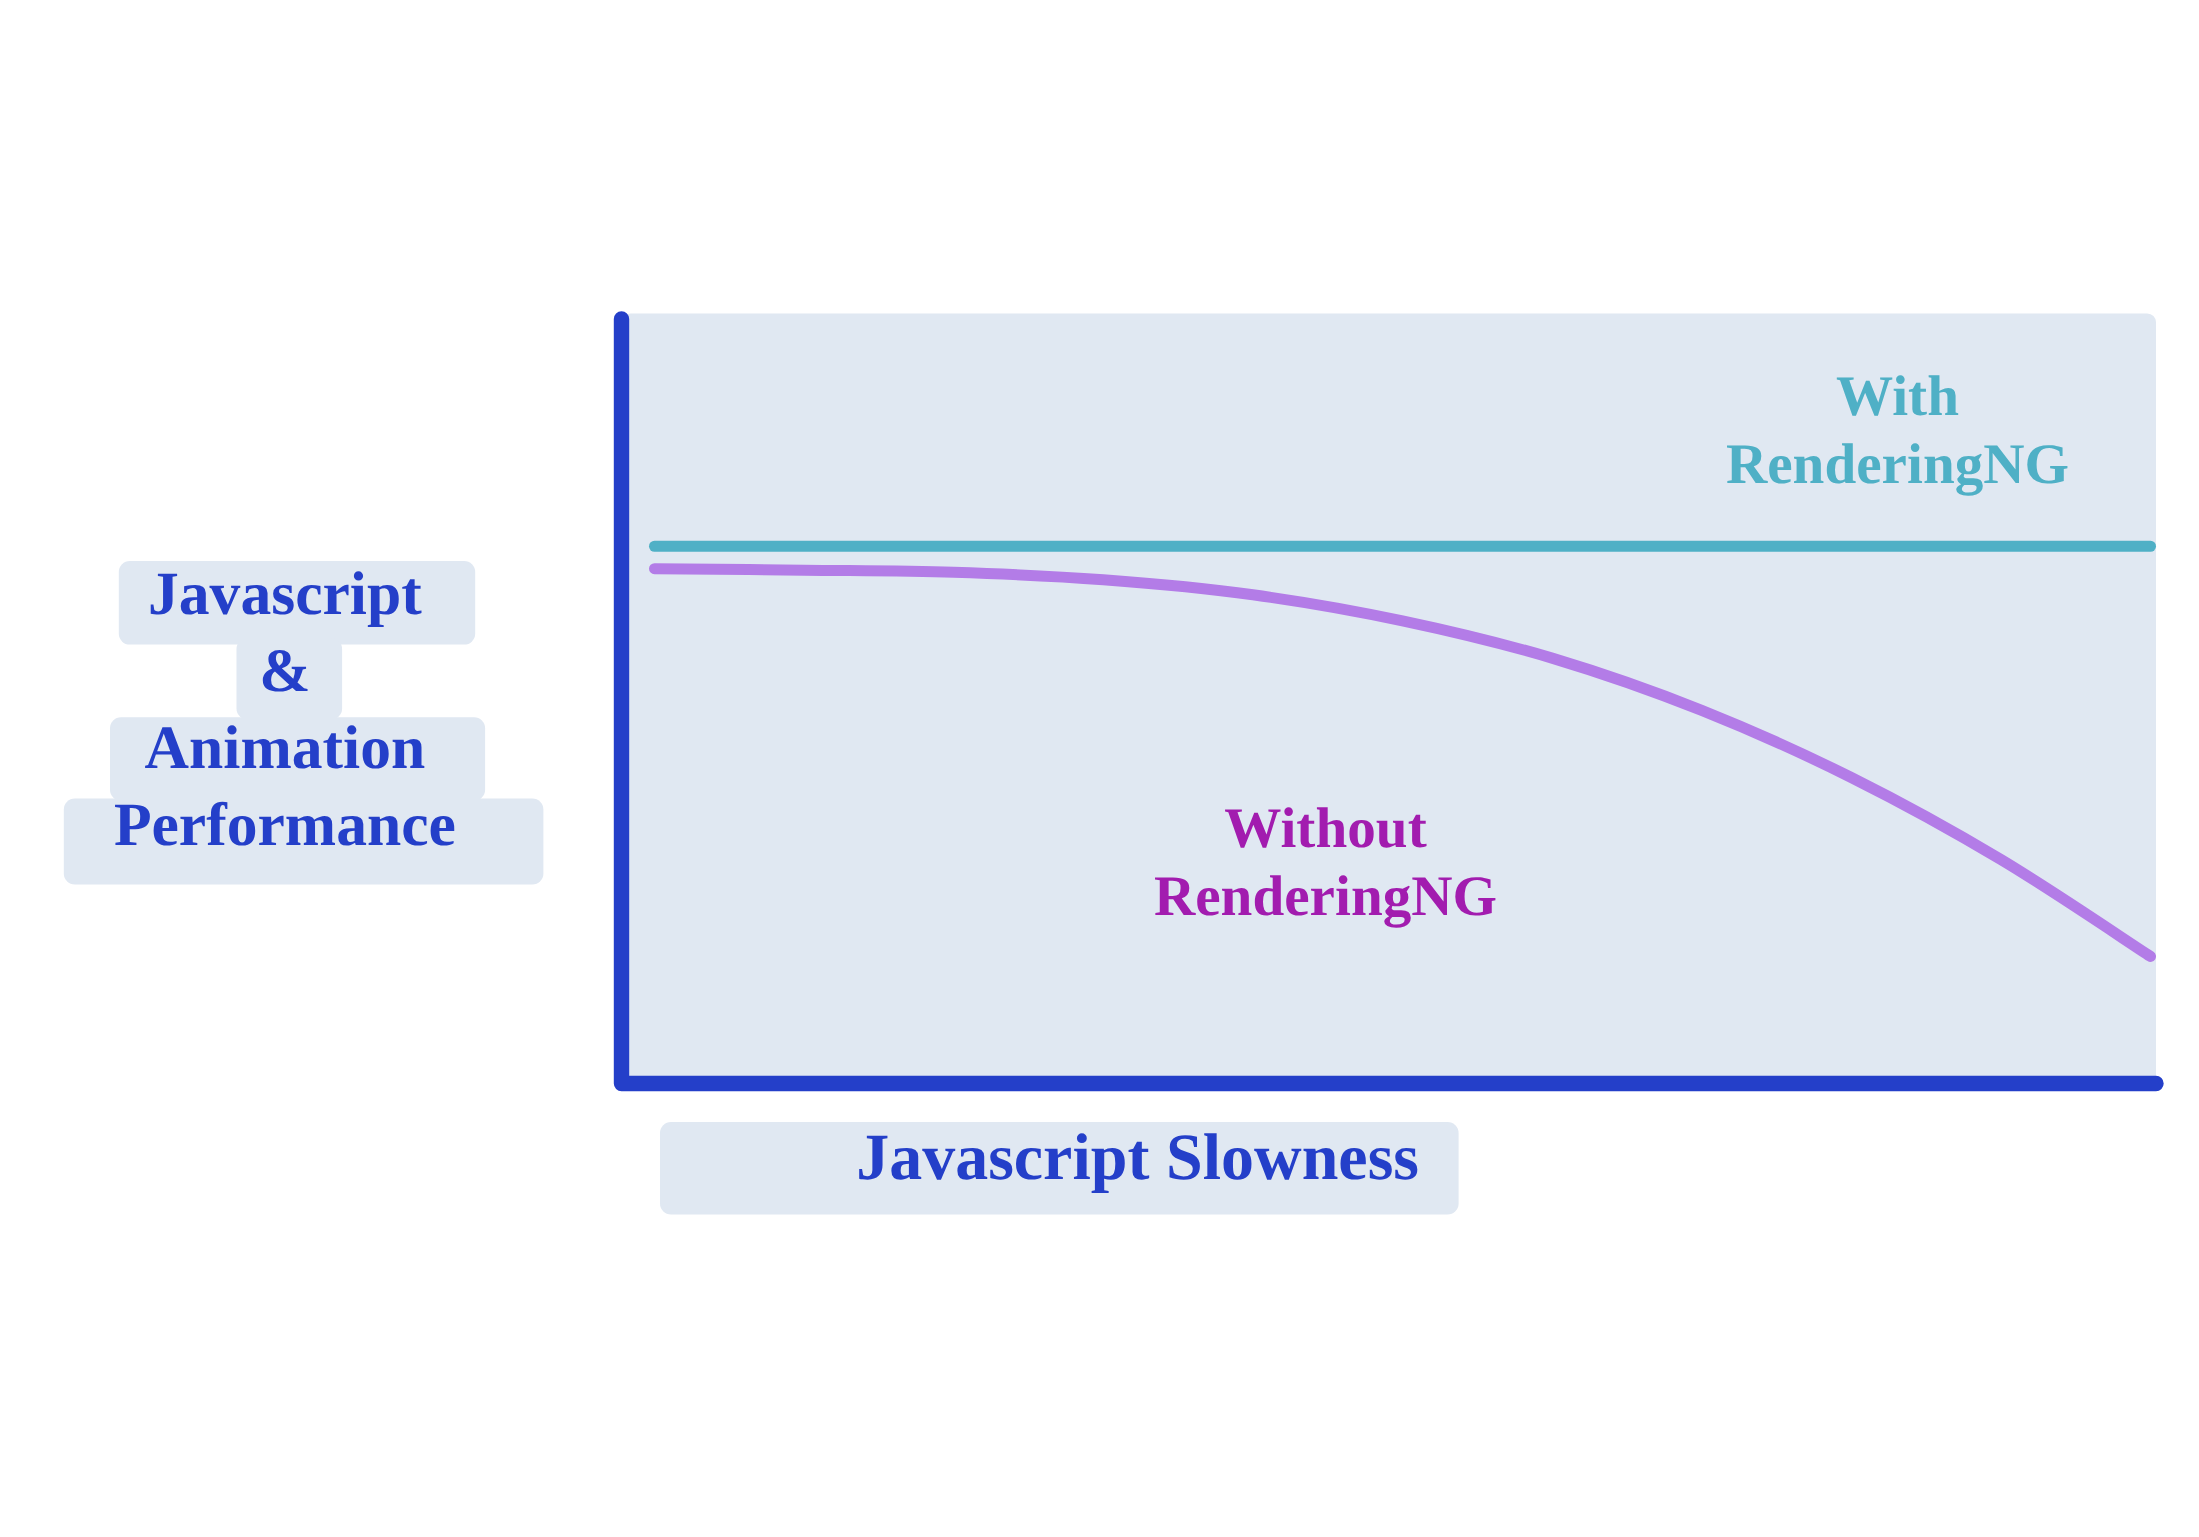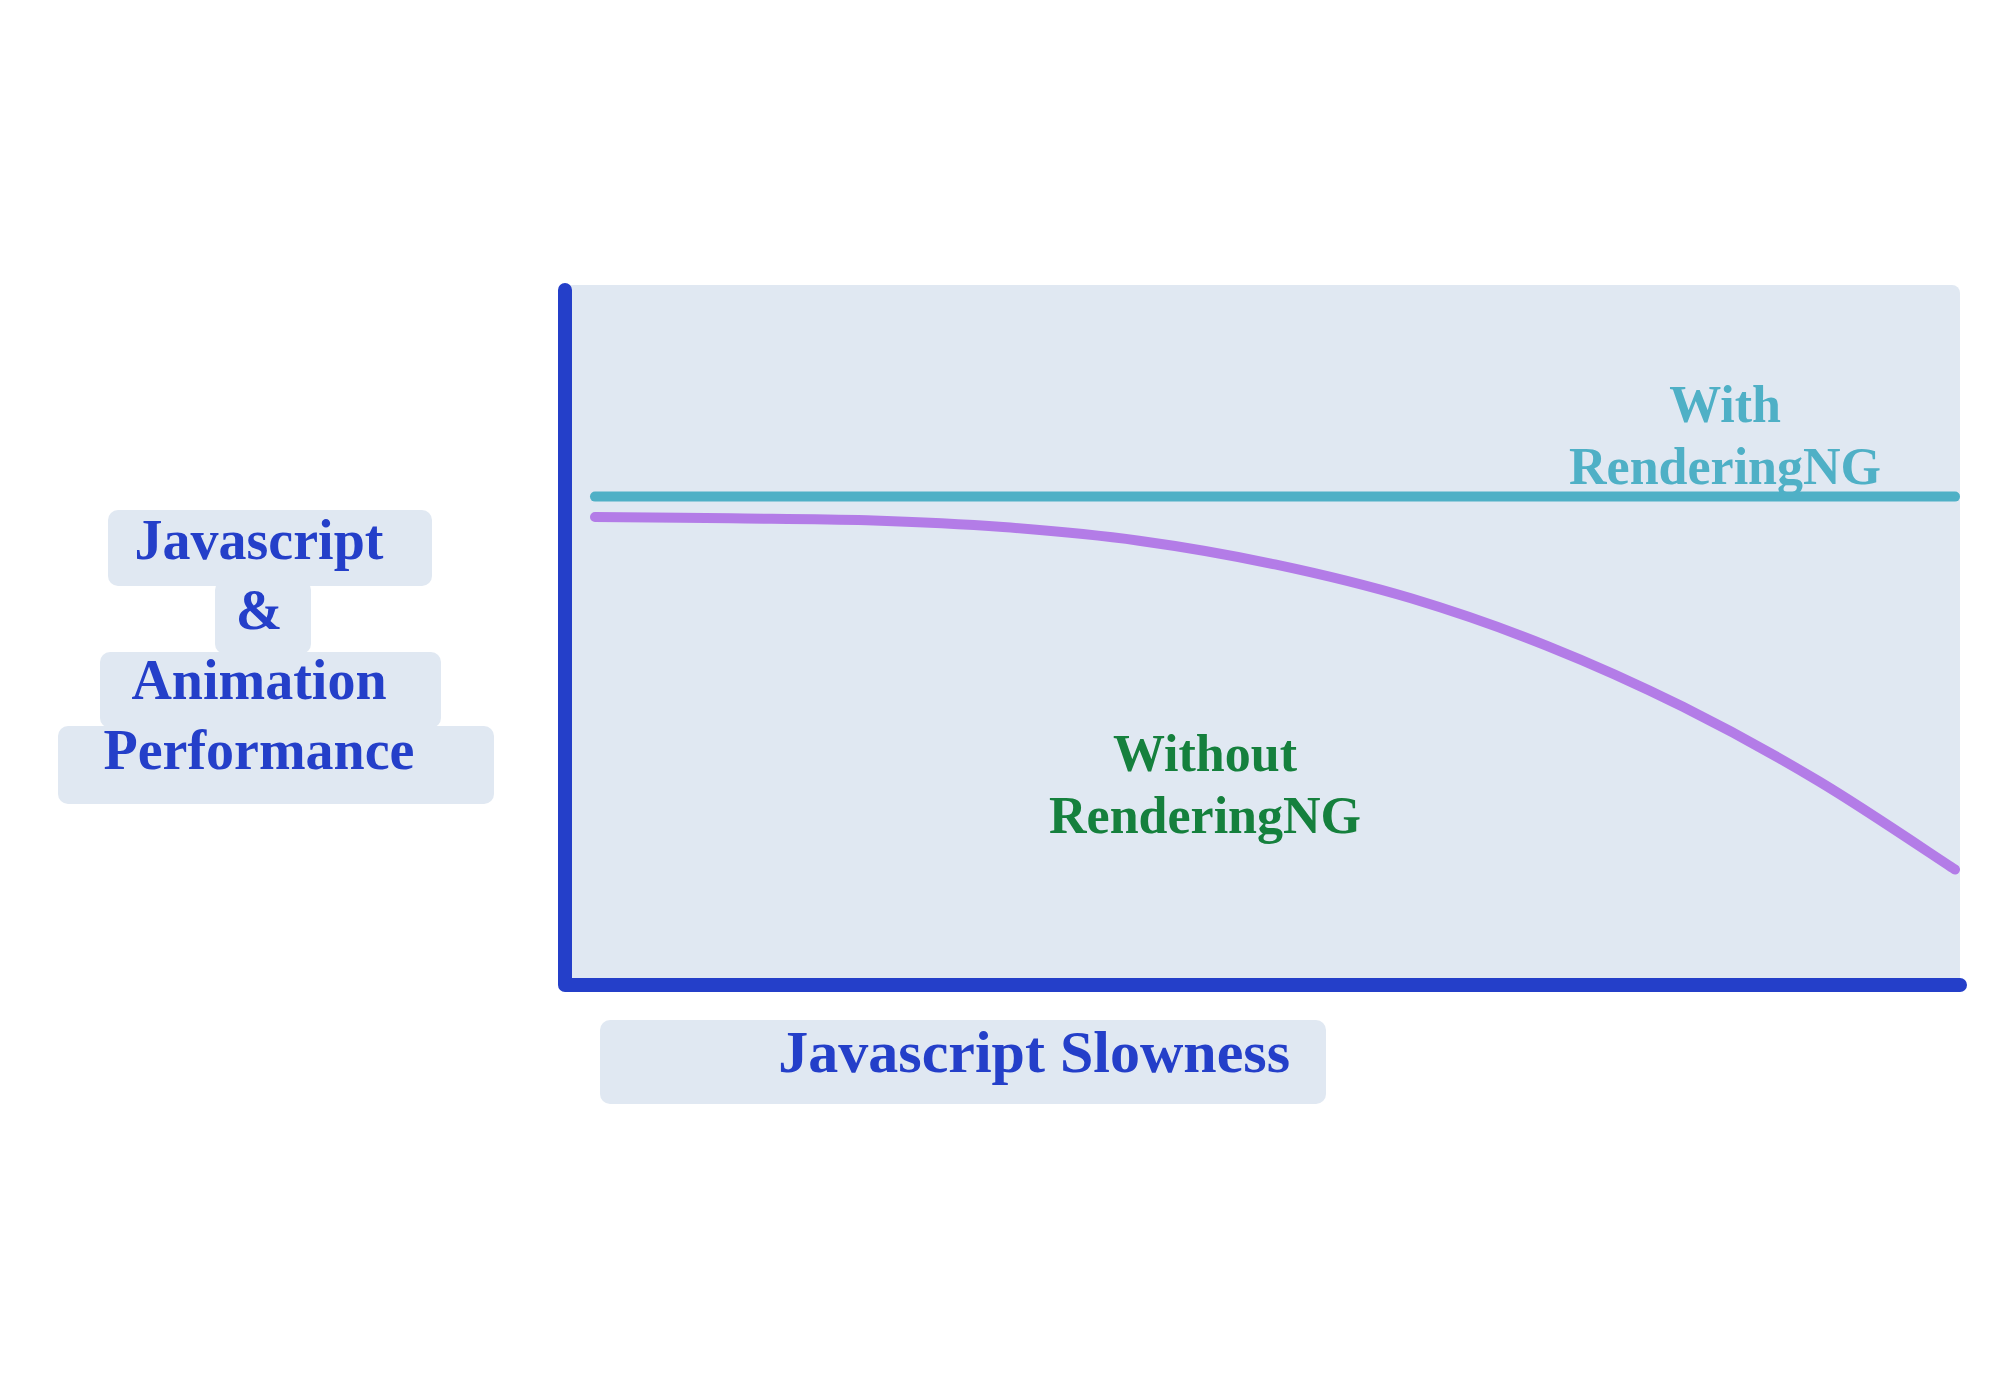--- a/index.html
+++ b/index.html
@@ -47,21 +47,21 @@
   }
   .series-label {
     position: absolute;
     font-weight: 700;
     font-size: 52px;
     text-align: center;
     line-height: 1.2;
   }
   .series-label span { display: block; }
   .teal { color: #4fb0c6; }
-  .purple { color: #15803d; }
+  .purple { color: #a21caf; }
   svg.axes, svg.lines {
     position: absolute;
     left: 0;
     top: 0;
     width: 1999px;
     height: 1397px;
     overflow: visible;
   }
 </style>
 </head>
@@ -80,21 +80,21 @@
 
   <div class="ylabel" style="left:50px; top:505px; width:418px;">
     <span>Javascript</span>
     <span>&amp;</span>
     <span>Animation</span>
     <span>Performance</span>
   </div>
 
   <div class="xlabel" style="left:600px; top:1018px; width:690px;">Javascript Slowness</div>
 
-  <div class="series-label teal" style="left:1540px; top:330px; width:370px;margin-top:44px;">
+  <div class="series-label teal" style="left:1540px; top:330px; width:370px;">
     <span>With</span>
     <span>RenderingNG</span>
   </div>
 
   <div class="series-label purple" style="left:1025px; top:723px; width:360px;">
     <span>Without</span>
     <span>RenderingNG</span>
   </div>
 
   <svg class="axes">

